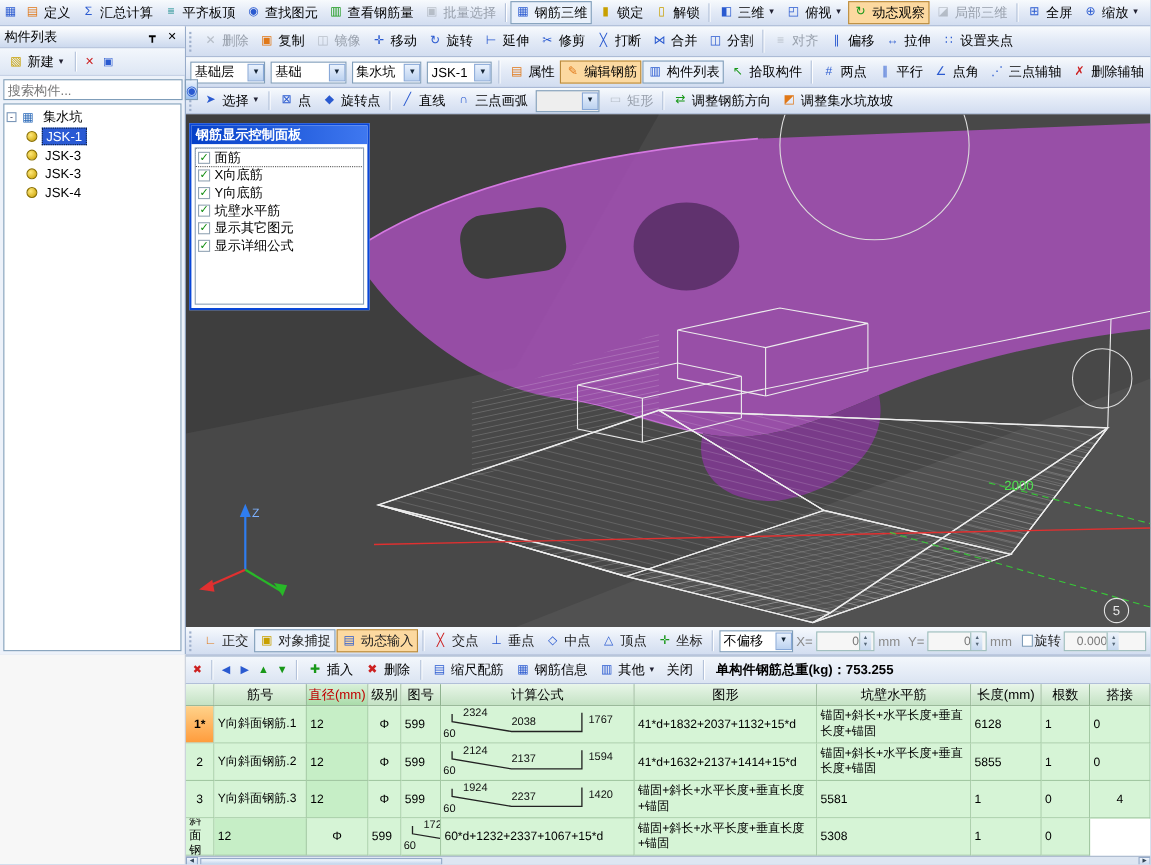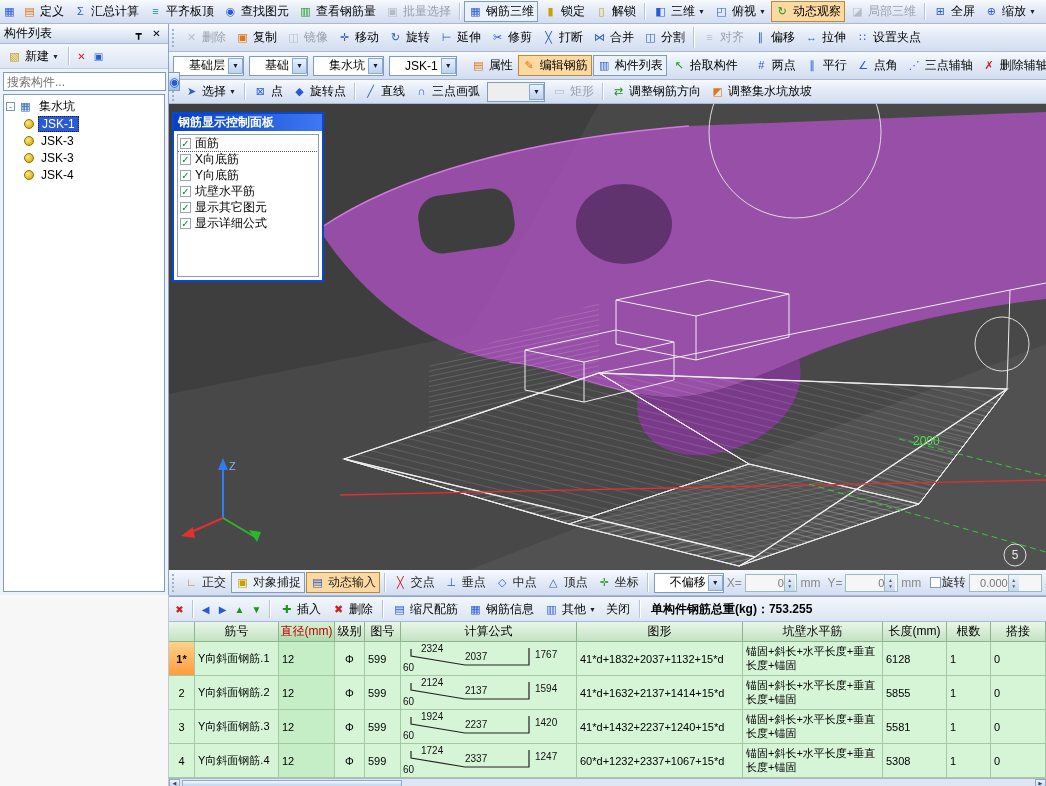--- a/index.html
+++ b/index.html
@@ -9,21 +9,21 @@
 .tb{display:flex;align-items:center;gap:1px;background:linear-gradient(#f7fafd 0%,#e4ebf7 45%,#d2ddf0 100%);border-bottom:1px solid #a9b8d4;padding:0 2px;white-space:nowrap;overflow:hidden}
 .grip{width:4px;height:18px;margin:0 3px 0 1px;border-left:2px dotted #9fb0cc}
 .tbtn{display:inline-flex;align-items:center;gap:3px;height:21px;padding:0 3px;border:1px solid transparent}
 .tbtn.pressed{background:#fcd9a0;border-color:#b98a3c}
 .tbtn.sunken{background:#eaf1fb;border:1px solid #7f9db9}
 .tbtn.disabled{color:#98a0ac}
 .tbtn.disabled .icon{opacity:.45}
 .icon{width:15px;height:15px;line-height:15px;text-align:center;font-size:11px;display:inline-block}
 .caret{font-size:7px;color:#223}
 .sep{width:1px;align-self:stretch;margin:3px 3px;background:#b4c2da;box-shadow:1px 0 0 #fff}
-.combo{display:inline-flex;align-items:center;height:20px;background:#fff;border:1px solid #7f9db9;margin:0 2px;padding-left:15px}
+.combo{display:inline-flex;align-items:center;height:20px;background:#fff;border:1px solid #7f9db9;margin:0 2px;padding-left:3px}
 .combo .cval{flex:1;overflow:hidden}
 .combo .cbtn{width:15px;height:16px;margin-left:3px;background:linear-gradient(#eaf2fd,#bcd2f0);border:1px solid #88a8d8;font-size:7px;display:flex;align-items:center;justify-content:center;color:#123}
 .c-b{color:#2a5ad0}.c-g{color:#189818}.c-o{color:#e07818}.c-r{color:#cc2020}.c-gy{color:#808890}.c-y{color:#c8a000}.c-t{color:#108888}
 
 #sidebar{left:0;top:24px;width:169px;height:571px;background:#edf2fa;border-right:1px solid #8ea4c4;display:flex;flex-direction:column}
 .sb-title{height:20px;display:flex;align-items:center;background:linear-gradient(#fdfeff,#ccd9ee);border-bottom:1px solid #a9b8d4;padding:0 4px;gap:3px}
 .sb-title .t{flex:1;font-size:12px}
 .sb-mini{width:15px;height:15px;border:1px solid transparent;display:flex;align-items:center;justify-content:center;font-size:10px}
 .sb-tools{height:25px;display:flex;align-items:center;padding:0 3px;gap:2px;border-bottom:1px solid #c2cfe4;background:linear-gradient(#f3f7fc,#dde6f4)}
 .sb-search{display:flex;align-items:center;padding:3px;gap:2px}
@@ -32,21 +32,21 @@
 .tree{flex:1;background:#fff;border:1px solid #7f9db9;margin:0 3px 3px;padding:3px 2px;overflow:hidden}
 .titem{display:flex;align-items:center;height:17px;gap:4px}
 .titem .lbl{padding:0 3px}
 .titem.sel .lbl{background:#2a5ad4;color:#fff;border:1px dotted #10203a}
 .texp{width:9px;height:9px;border:1px solid #7a96b8;background:#fff;font-size:8px;line-height:7px;text-align:center;color:#224}
 .ricon{font-size:11px;color:#2868b8;width:13px;text-align:center}
 .cicon{width:10px;height:10px;border-radius:50%;background:radial-gradient(circle at 35% 35%,#ffe878,#caa000);border:1px solid #8a7000;flex:0 0 auto}
 .tchild{margin-left:18px}
 
 #viewport{left:169px;top:104px;width:877px;height:466px;background:#474747;overflow:hidden}
-#display-panel{position:absolute;left:3px;top:8px;width:152px;height:170px;border:2px solid #0846d8;background:#fff;display:flex;flex-direction:column}
+#display-panel{position:absolute;left:3px;top:8px;width:164px;height:170px;border:2px solid #0846d8;background:#fff;display:flex;flex-direction:column}
 .dp-title{height:17px;background:linear-gradient(90deg,#0540c8,#3f78f0);color:#fff;font-weight:700;font-size:12px;display:flex;align-items:center;padding:0 4px;flex:0 0 auto}
 .dp-body{flex:1;margin:3px;border:1px solid #8ba0b8;overflow:hidden;background:#fff}
 .dp-item{display:flex;align-items:center;gap:4px;height:16px;padding:0 2px;font-size:12px}
 .dp-item.focus{outline:1px dotted #555}
 .chk{width:11px;height:11px;border:1px solid #93a5b5;background:#fff;color:#0a8a0a;font-size:10px;line-height:10px;text-align:center;flex:0 0 auto}
 
 #snapbar{left:169px;top:570px;width:877px;height:26px}
 .snaplbl{color:#222}
 .dim{color:#8a8a8a}
 .num{width:56px;height:18px;background:#f6f6f6;border:1px solid #9bb;display:inline-flex;align-items:center;margin:0 2px}
@@ -587,21 +587,21 @@
       <div class="td wrap">Y向斜面钢筋.1</div>
       <div class="td dia">12</div>
       <div class="td center">Φ</div>
       <div class="td">599</div>
       <div class="td shape-cell">
         <svg width="170" height="30" viewBox="0 0 170 30">
             <polyline points="8,5 8,12 62,21 126,21 126,4" fill="none" stroke="#222" stroke-width="1.2"></polyline>
           </svg>
         <span class="s-diag">2324</span>
         <span class="s-hook">60</span>
-        <span class="s-horiz">2037</span>
+        <span class="s-horiz">2038</span>
         <span class="s-vert">1767</span>
       </div>
       <div class="td">41*d+1832+2037+1132+15*d</div>
       <div class="td wrap">锚固+斜长+水平长度+垂直长度+锚固</div>
       <div class="td">6128</div>
       <div class="td">1</div>
       <div class="td">0</div>
 
       <div class="td numcell">2</div>
       <div class="td wrap">Y向斜面钢筋.2</div>
@@ -630,21 +630,20 @@
       <div class="td">599</div>
       <div class="td shape-cell">
         <svg width="170" height="30" viewBox="0 0 170 30">
             <polyline points="8,5 8,12 62,21 126,21 126,4" fill="none" stroke="#222" stroke-width="1.2"></polyline>
           </svg>
         <span class="s-diag">1924</span>
         <span class="s-hook">60</span>
         <span class="s-horiz">2237</span>
         <span class="s-vert">1420</span>
       </div>
-      <div class="td">41*d+1432+2237+1240+15*d</div>
       <div class="td wrap">锚固+斜长+水平长度+垂直长度+锚固</div>
       <div class="td">5581</div>
       <div class="td">1</div>
       <div class="td">0</div>
 
       <div class="td numcell">4</div>
       <div class="td wrap">Y向斜面钢筋.4</div>
       <div class="td dia">12</div>
       <div class="td center">Φ</div>
       <div class="td">599</div>

